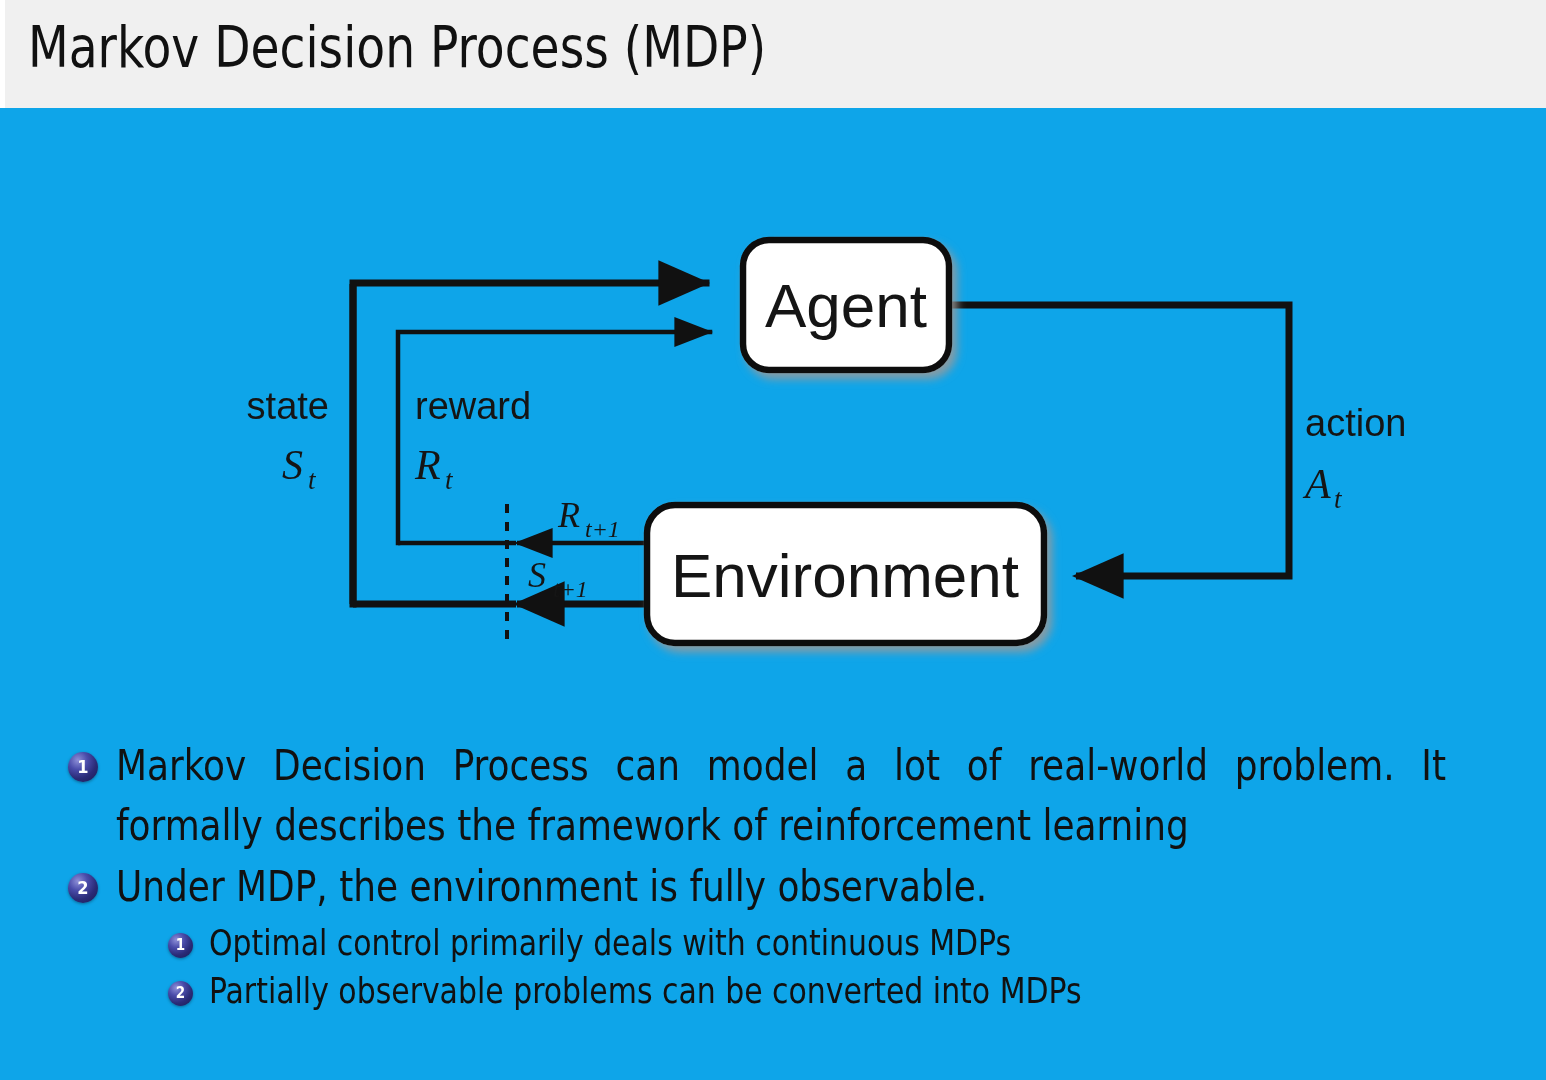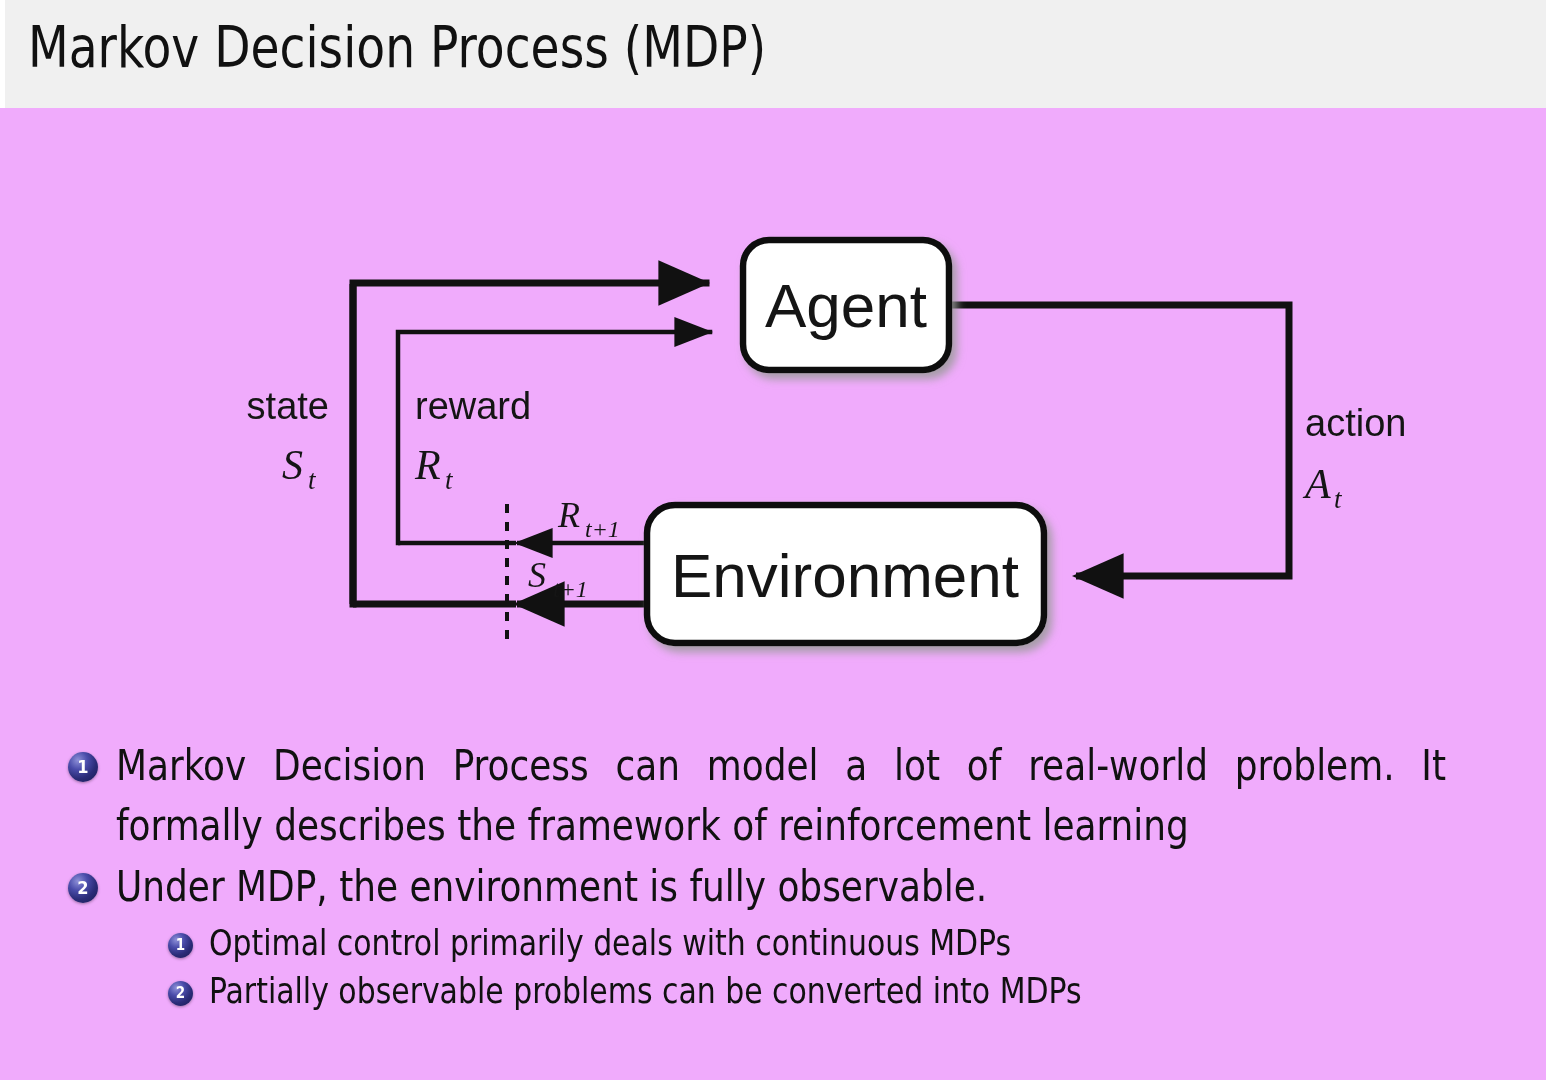--- a/index.html
+++ b/index.html
@@ -4,21 +4,21 @@
 <style>
   html, body {
     margin: 0;
     padding: 0;
     background: #ffffff;
   }
   #slide {
     position: relative;
     width: 1546px;
     height: 1080px;
-    background: #f0abfc;
+    background: #0ea5e9;
     overflow: hidden;
     font-family: "Liberation Sans", sans-serif;
   }
 
   
   #header-bar {
     position: absolute;
     left: 0;
     top: 0;
     width: 1546px;

